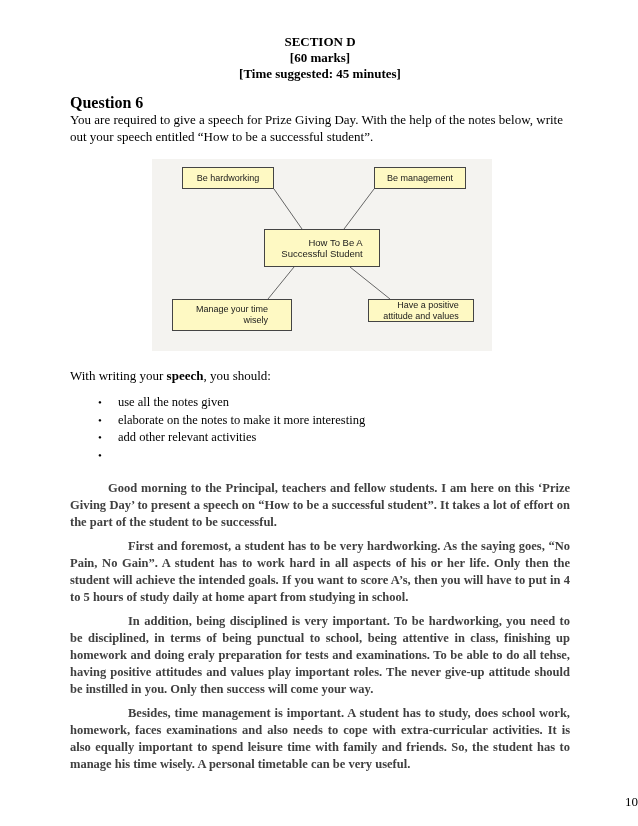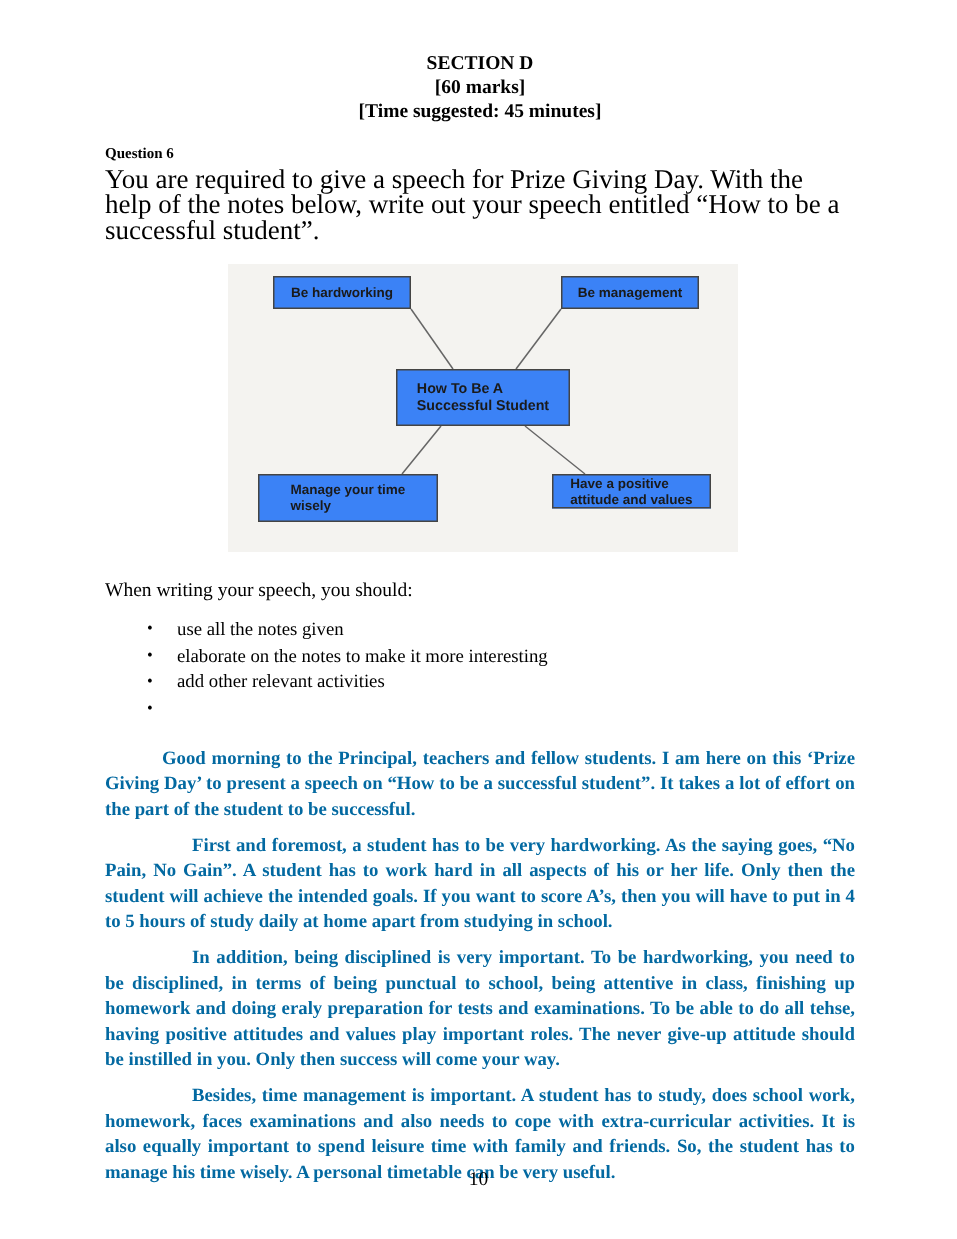--- a/index.html
+++ b/index.html
@@ -17,61 +17,61 @@
   }
   .doc-header {
     text-align: center;
     font-weight: bold;
     font-size: 13px;
     line-height: 16px;
   }
   .q-label {
     margin-top: 12px;
     font-weight: bold;
-    font-size: 10px;
+    font-size: 16px;
     line-height: 17px;
   }
   .q-intro {
-    font-size: 18px;
+    font-size: 13px;
     line-height: 17px;
   }
   
   .diagram {
     position: relative;
     margin: 14px 0 0 82px;
     width: 340px; height: 192px;
     background: #f4f3f0;
     font-family: "Liberation Sans", "DejaVu Sans", sans-serif;
   }
   .diagram svg { position: absolute; left: 0; top: 0; }
   .dnode {
     position: absolute;
     border: 1px solid #444;
-    background: #3b82f6;
-    font-weight: bold;
+    background: #fef9c3;
+    font-weight: normal;
     font-size: 9px;
     line-height: 11px;
-    text-align: left;
+    text-align: right;
     white-space: pre-line;
     display: flex; align-items: center; justify-content: center;
     padding: 2px 4px;
     color: #1a1a1a;
   }
   .dnode.tl { left: 30px;  top: 8px;   width: 92px;  height: 22px; }
   .dnode.tr { left: 222px; top: 8px;   width: 92px;  height: 22px; }
   .dnode.c  { left: 112px; top: 70px;  width: 116px; height: 38px; font-size: 9.5px; }
   .dnode.bl { left: 20px;  top: 140px; width: 120px; height: 32px; }
   .dnode.br { left: 216px; top: 140px; width: 106px; height: 23px; }
   
   .lead {
     margin-top: 16px;
     font-size: 13px;
     line-height: 17px;
   }
-  .lead b { font-weight: normal; }
+  .lead b { font-weight: bold; }
   .bullets { margin-top: 10px; }
   .bullet-row {
     display: flex;
     font-size: 12.5px;
     line-height: 17.5px;
   }
   .bullet-row .dot { width: 20px; margin-left: 28px; font-size: 11px; }
   
   .speech {
     margin-top: 16px;
@@ -81,22 +81,22 @@
   }
   .para {
     text-align: justify;
     margin-bottom: 7px;
   }
   .para.indent-sm { text-indent: 38px; }
   .para.indent-lg { text-indent: 58px; }
   
   .page-num {
     position: absolute;
-    left: 0; right: 0; bottom: 32px;
-    text-align: center;
+    left: 0; right: 0; bottom: 16px;
+    text-align: right;
     font-size: 13px;
   }
 </style>
 </head>
 <body>
 
 <div class="page">
 
   <div class="doc-header">
     <div>SECTION D</div>
@@ -118,42 +118,42 @@
     <div class="dnode tr">Be management</div>
     <div class="dnode c">How To Be A
 Successful Student</div>
     <div class="dnode bl">Manage your time
 wisely</div>
     <div class="dnode br">Have a positive
 attitude and values</div>
   </div>
 
   <div class="lead">
-    <span>When writing your </span><b>speech</b><span>, you should:</span>
+    <span>With writing your </span><b>speech</b><span>, you should:</span>
   </div>
 
   <div class="bullets">
     <div class="bullet-row">
       <span class="dot">•</span>
       <span>use all the notes given</span>
     </div>
     <div class="bullet-row">
       <span class="dot">•</span>
       <span>elaborate on the notes to make it more interesting</span>
     </div>
     <div class="bullet-row">
       <span class="dot">•</span>
       <span>add other relevant activities</span>
     </div>
     <div class="bullet-row">
       <span class="dot">•</span>
     </div>
   </div>
 
-  <div class="speech" style="color: #0369a1;">
+  <div class="speech" style="color: #404040;">
     <div class="para indent-sm">Good morning to the Principal, teachers and fellow students. I am here on this ‘Prize Giving Day’ to present a speech on “How to be a successful student”. It takes a lot of effort on the part of the student to be successful.</div>
     <div class="para indent-lg">First and foremost, a student has to be very hardworking. As the saying goes, “No Pain, No Gain”. A student has to work hard in all aspects of his or her life. Only then the student will achieve the intended goals. If you want to score A’s, then you will have to put in 4 to 5 hours of study daily at home apart from studying in school.</div>
     <div class="para indent-lg">In addition, being disciplined is very important. To be hardworking, you need to be disciplined, in terms of being punctual to school, being attentive in class, finishing up homework and doing eraly preparation for tests and examinations. To be able to do all tehse, having positive attitudes and values play important roles. The never give-up attitude should be instilled in you. Only then success will come your way.</div>
     <div class="para indent-lg">Besides, time management is important. A student has to study, does school work, homework, faces examinations and also needs to cope with extra-curricular activities. It is also equally important to spend leisure time with family and friends. So, the student has to manage his time wisely. A personal timetable can be very useful.</div>
   </div>
 
   <div class="page-num">10</div>
 
 </div>
 

